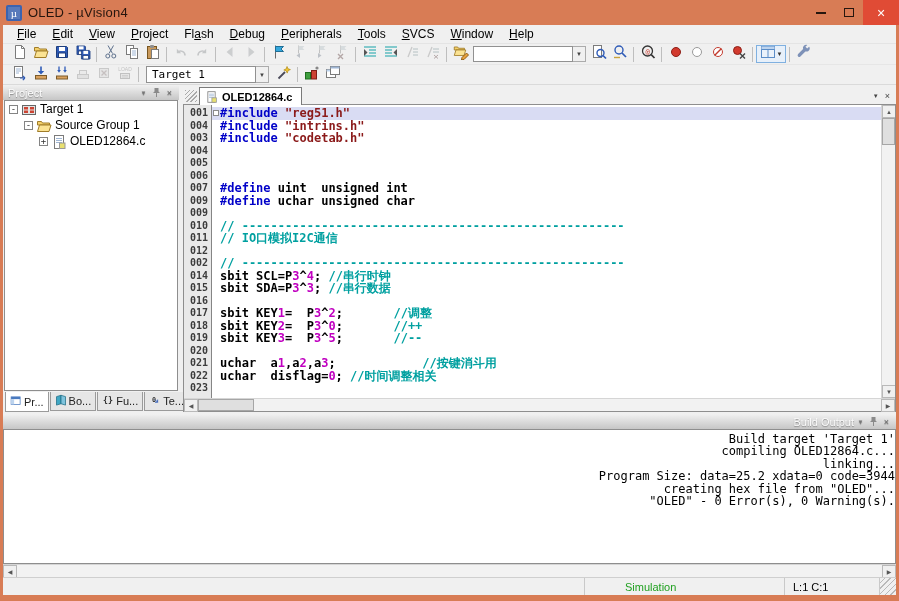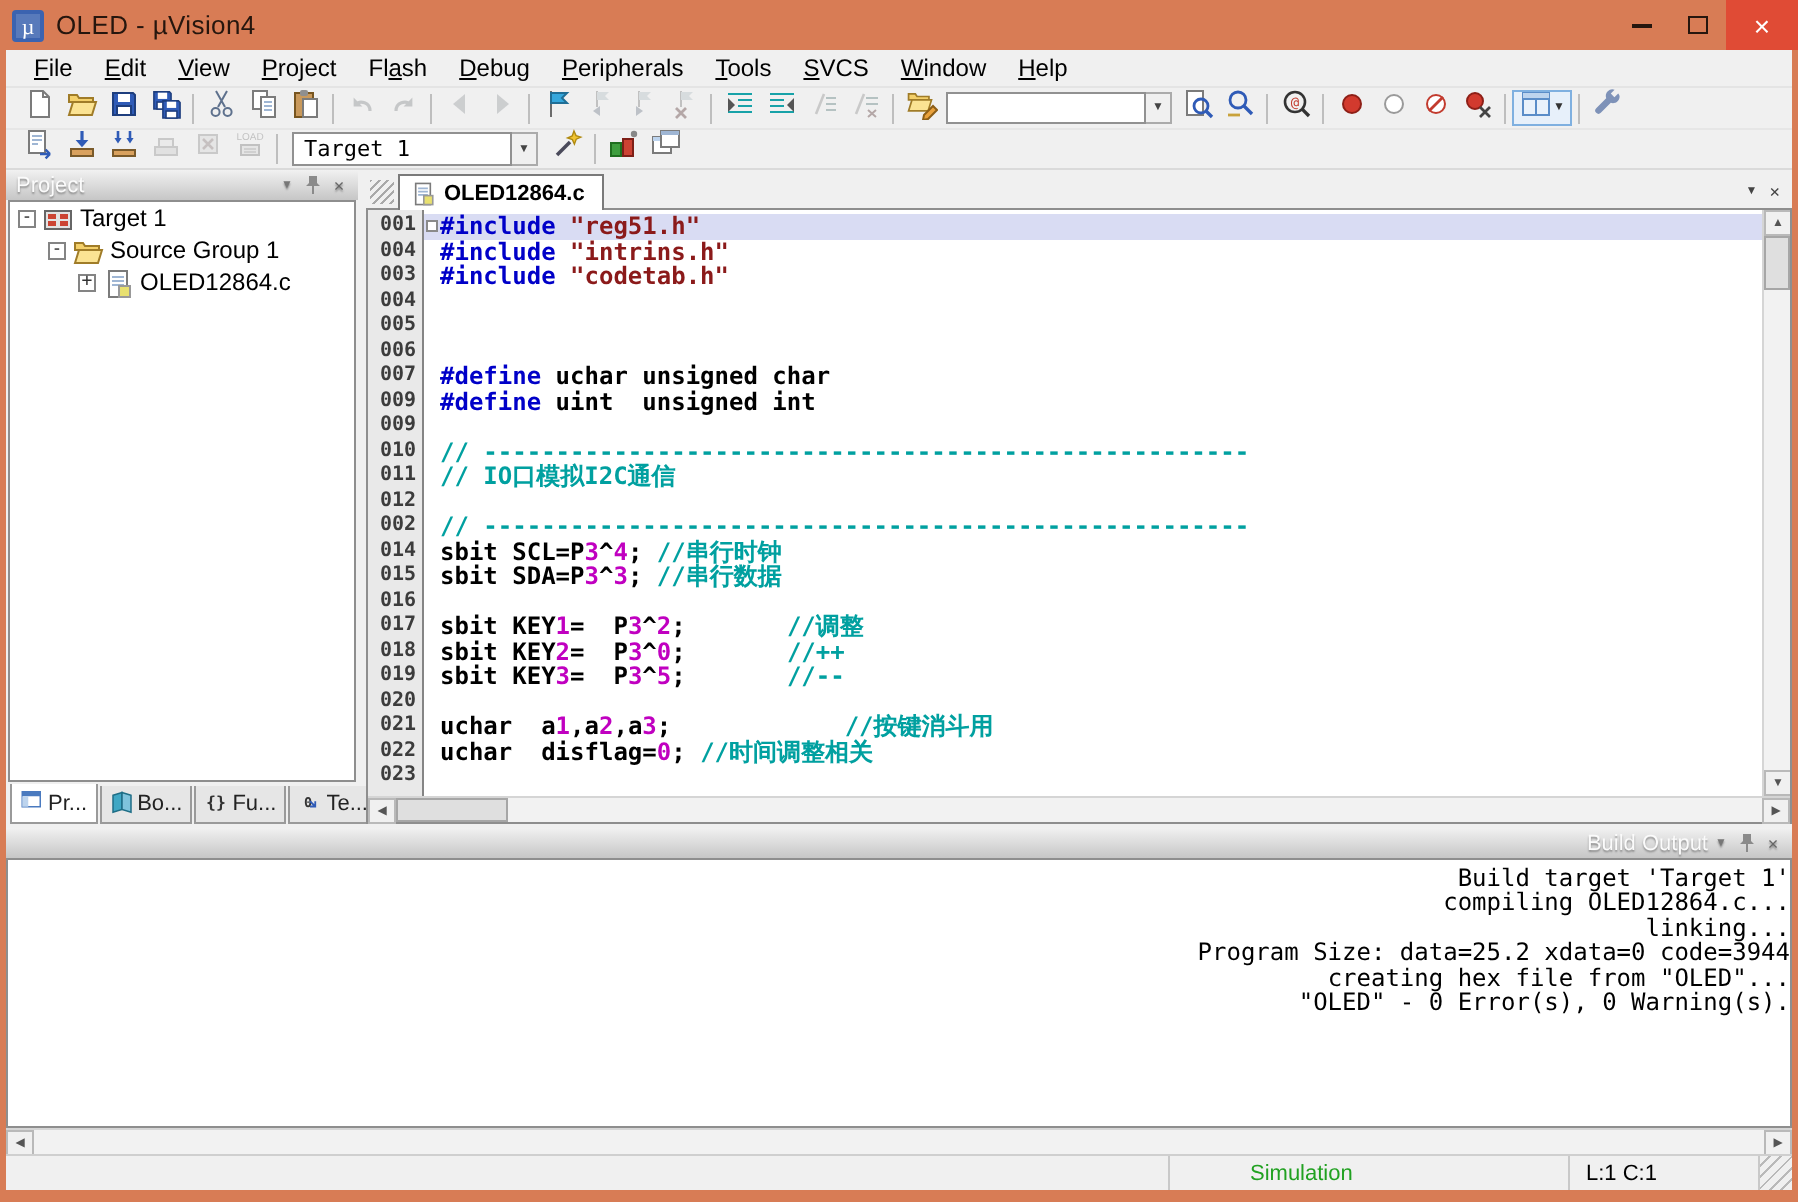--- a/index.html
+++ b/index.html
@@ -37,21 +37,21 @@
   .main{flex:1;display:flex;min-height:0;background:#F0F0F0;}
   .project-panel{width:176px;display:flex;flex-direction:column;flex:0 0 auto;min-height:0;}
   .panel-header{height:15px;background:linear-gradient(#F1F1F1,#C6C6C6);display:flex;align-items:center;font-size:11px;color:#FBFBFB;text-shadow:0 1px 1px #8a8a8a;padding:0 3px 0 5px;flex:0 0 auto;}
   .panel-header .ph-title{flex:1;}
   .ph-btn{width:13px;height:13px;display:flex;align-items:center;justify-content:center;color:#666;font-size:9px;}
   .ph-btn .caret{font-size:6px;color:#777;}
   .tree{flex:1;background:#fff;border:1px solid #8E8E8E;margin:0 1px;overflow:hidden;font-size:12px;min-height:0;}
   .tree-row{height:16px;display:flex;align-items:center;white-space:nowrap;}
   .expander{width:9px;height:9px;border:1px solid #848484;background:#fff;color:#333;font-size:9px;line-height:7px;text-align:center;margin-right:3px;flex:0 0 auto;font-family:"DejaVu Sans Mono",monospace;}
   .tree-ico{width:16px;height:15px;margin-right:3px;flex:0 0 auto;}
-  .panel-tabs{height:21px;display:flex;align-items:flex-end;padding:1px 0 0 2px;background:#F0F0F0;flex:0 0 auto;}
+  .panel-tabs{height:21px;display:flex;align-items:flex-start;padding:1px 0 0 2px;background:#F0F0F0;flex:0 0 auto;}
   .ptab{height:19px;display:flex;align-items:center;gap:2px;padding:0 4px;border:1px solid #9A9A9A;border-top:none;background:#E6E6E6;font-size:11px;color:#222;margin-right:1px;}
   .ptab.active{background:#fff;height:20px;}
   .ptab svg{flex:0 0 auto;}
   .splitter{width:4px;flex:0 0 auto;}
   .doc-area{flex:1;display:flex;flex-direction:column;min-width:0;min-height:0;}
   .tabrow{height:19px;display:flex;align-items:flex-end;flex:0 0 auto;padding-left:2px;}
   .tab-corner{width:12px;height:12px;margin:0 2px 2px 0;background:repeating-linear-gradient(135deg,#A9A9A9 0 1px,transparent 1px 3px);}
   .doc-tab{display:flex;align-items:center;gap:4px;background:#fff;border:1px solid #7A7A7A;border-bottom:none;padding:1px 9px 1px 5px;font-size:11px;font-weight:bold;color:#000;height:18px;position:relative;z-index:2;margin-bottom:-1px;}
   .tabrow-right{margin-left:auto;display:flex;align-items:center;gap:6px;padding:0 6px 3px 0;}
   .tabrow-right .tr-btn{color:#444;font-size:9px;display:flex;align-items:center;}
@@ -542,22 +542,22 @@
                 <div>022</div>
                 <div>023</div>
               </div>
             <div class="codecol" id="codecol">
                 <div class="cline hl"><span class="foldbox"></span><span class="pp">#include</span><span class="pl"> </span><span class="st">"reg51.h"</span></div>
                 <div class="cline"><span class="pp">#include</span><span class="pl"> </span><span class="st">"intrins.h"</span></div>
                 <div class="cline"><span class="pp">#include</span><span class="pl"> </span><span class="st">"codetab.h"</span></div>
                 <div class="cline"></div>
                 <div class="cline"></div>
                 <div class="cline"></div>
+                <div class="cline"><span class="pp">#define</span><span class="pl"> uint  unsigned int</span></div>
                 <div class="cline"><span class="pp">#define</span><span class="pl"> uchar unsigned char</span></div>
-                <div class="cline"><span class="pp">#define</span><span class="pl"> uint  unsigned int</span></div>
                 <div class="cline"></div>
                 <div class="cline"><span class="cm">// -----------------------------------------------------</span></div>
                 <div class="cline"><span class="cm">// IO口模拟I2C通信</span></div>
                 <div class="cline"></div>
                 <div class="cline"><span class="cm">// -----------------------------------------------------</span></div>
                 <div class="cline"><span class="pl">sbit SCL=P</span><span class="nu">3</span><span class="pl">^</span><span class="nu">4</span><span class="pl">; </span><span class="cm">//串行时钟</span></div>
                 <div class="cline"><span class="pl">sbit SDA=P</span><span class="nu">3</span><span class="pl">^</span><span class="nu">3</span><span class="pl">; </span><span class="cm">//串行数据</span></div>
                 <div class="cline"></div>
                 <div class="cline"><span class="pl">sbit KEY</span><span class="nu">1</span><span class="pl">=  P</span><span class="nu">3</span><span class="pl">^</span><span class="nu">2</span><span class="pl">;       </span><span class="cm">//调整</span></div>
                 <div class="cline"><span class="pl">sbit KEY</span><span class="nu">2</span><span class="pl">=  P</span><span class="nu">3</span><span class="pl">^</span><span class="nu">0</span><span class="pl">;       </span><span class="cm">//++</span></div>

